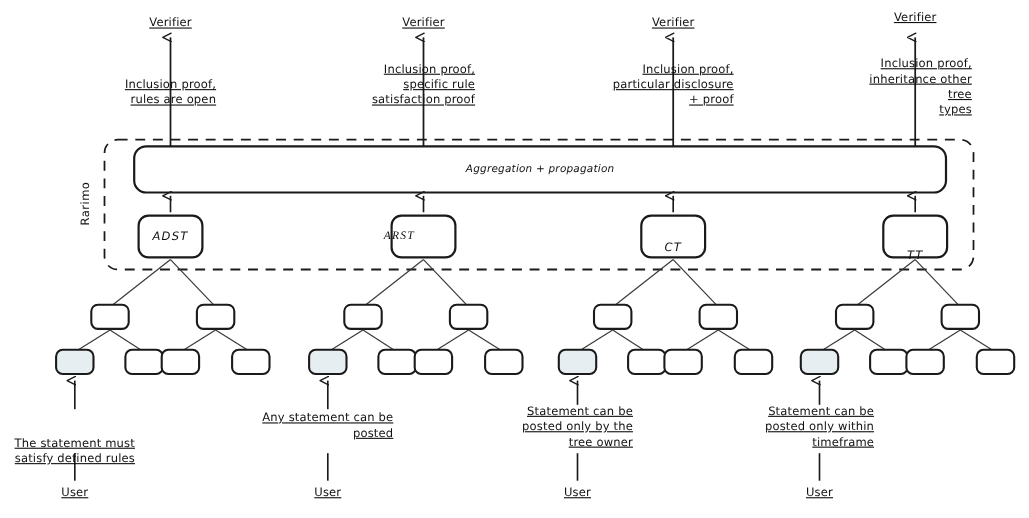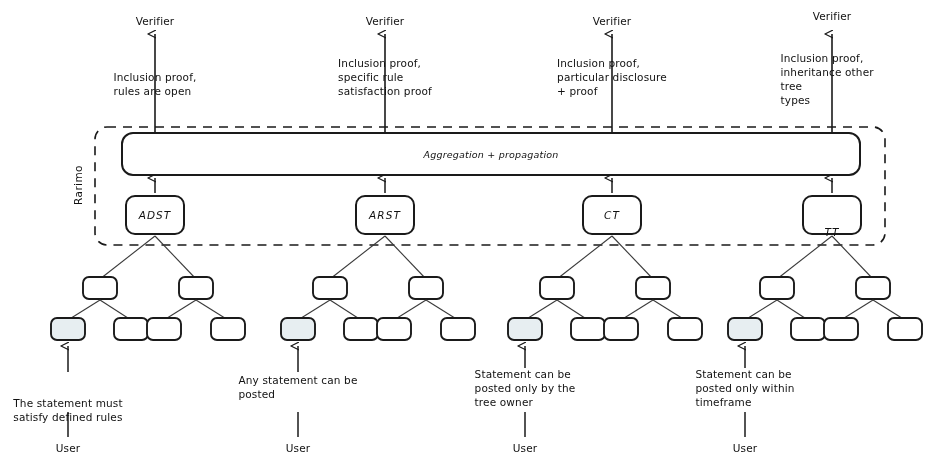--- a/index.html
+++ b/index.html
@@ -8,25 +8,26 @@
     font-family:"DejaVu Sans","Liberation Sans",sans-serif;
     color:#1a1a1a;
   }
   #canvas{position:absolute;inset:0;width:935px;height:471px;}
   .lbl{
     position:absolute;
     font-family:"DejaVu Sans","Liberation Sans",sans-serif;
     font-size:10.5px;
     line-height:14px;
     color:#111111;
-    text-align:left;
+    text-align:right;
     white-space:pre-line;
     letter-spacing:0.15px;
     transform:translateX(-50%);
     user-select:none;
+    text-decoration:underline;
   }
   .node-label{
     position:absolute;
     font-size:10.5px;
     letter-spacing:1.1px;
     color:#111111;
     text-align:center;
     transform:translate(-50%,-50%);
     font-style:italic;
     white-space:nowrap;
@@ -166,30 +167,30 @@
 rules are open</div>
 <div class="node-label" style="left:155px;top:215px;text-align:right;">ADST</div>
 <div class="lbl" style="left:68px;top:373px;margin-top:23px;">The statement must
 satisfy defined rules</div>
 <div class="lbl" style="left:68px;top:441px;">User</div>
 
 <div class="lbl" style="left:385px;top:14px;">Verifier</div>
 <div class="lbl" style="left:385px;top:56px;">Inclusion proof,
 specific rule
 satisfaction proof</div>
-<div class="node-label" style="left:385px;top:215px;">ARST</div>
+<div class="node-label" style="left:363px;top:215px;font-family:Liberation Serif, serif;">ARST</div>
 <div class="lbl" style="left:298px;top:373px;">Any statement can be
 posted</div>
 <div class="lbl" style="left:298px;top:441px;">User</div>
 
 <div class="lbl" style="left:612px;top:14px;">Verifier</div>
 <div class="lbl" style="left:612px;top:56px;">Inclusion proof,
 particular disclosure
 + proof</div>
-<div class="node-label" style="left:612px;top:215px;">CT</div>
+<div class="node-label" style="left:612px;top:225px;">CT</div>
 <div class="lbl" style="left:525px;top:367px;">Statement can be
 posted only by the
 tree owner</div>
 <div class="lbl" style="left:525px;top:441px;">User</div>
 
 <div class="lbl" style="left:832px;top:9px;">Verifier</div>
 <div class="lbl" style="left:832px;top:51px;">Inclusion proof,
 inheritance other tree
 types</div>
 <div class="node-label" style="left:832px;top:232px;">TT</div>

